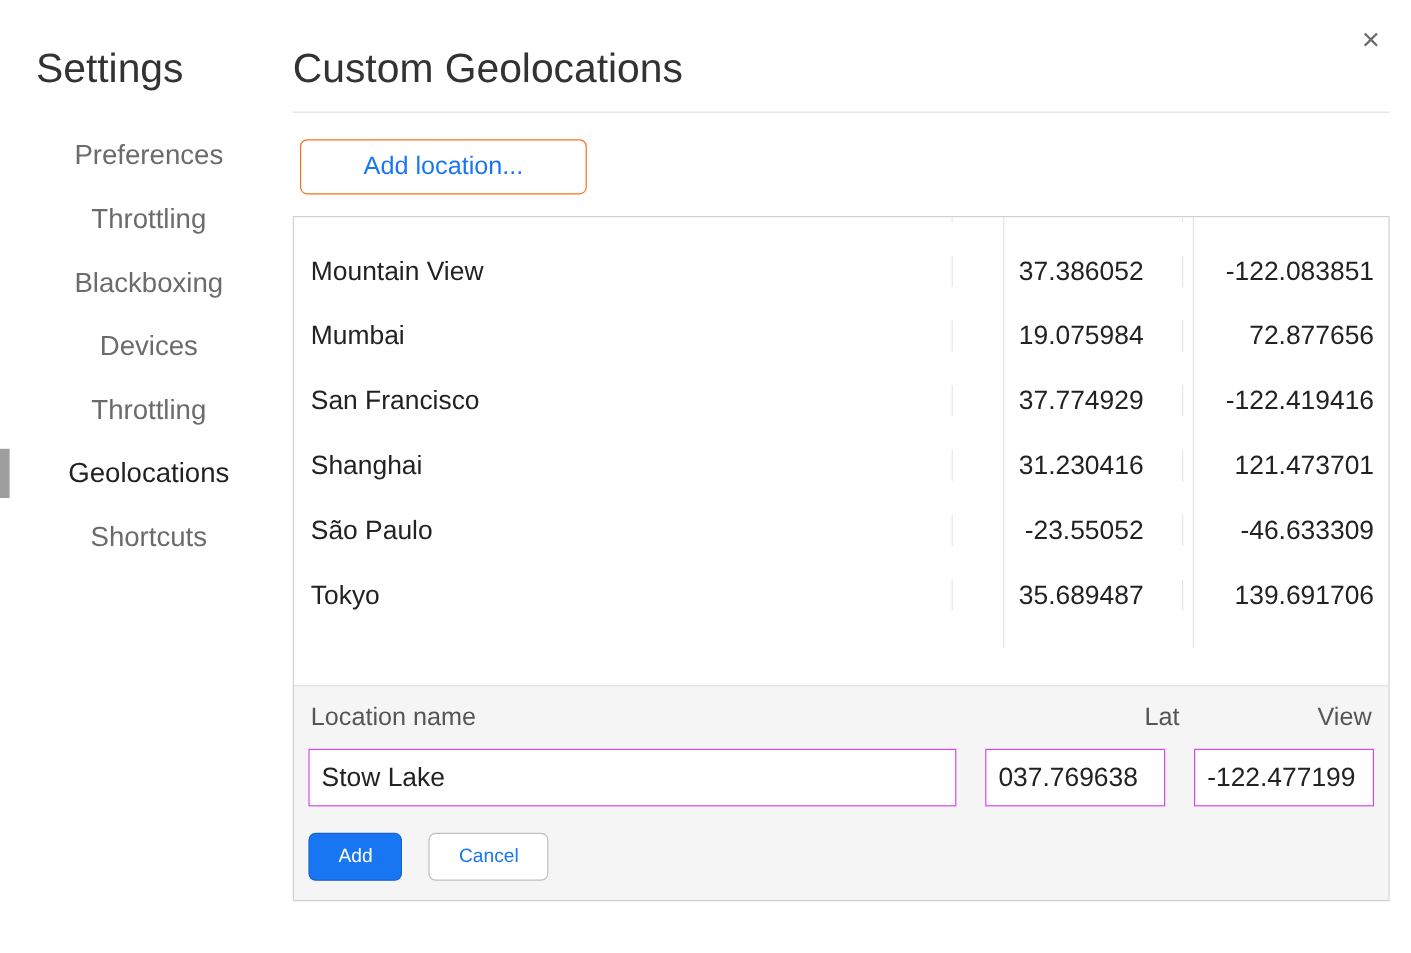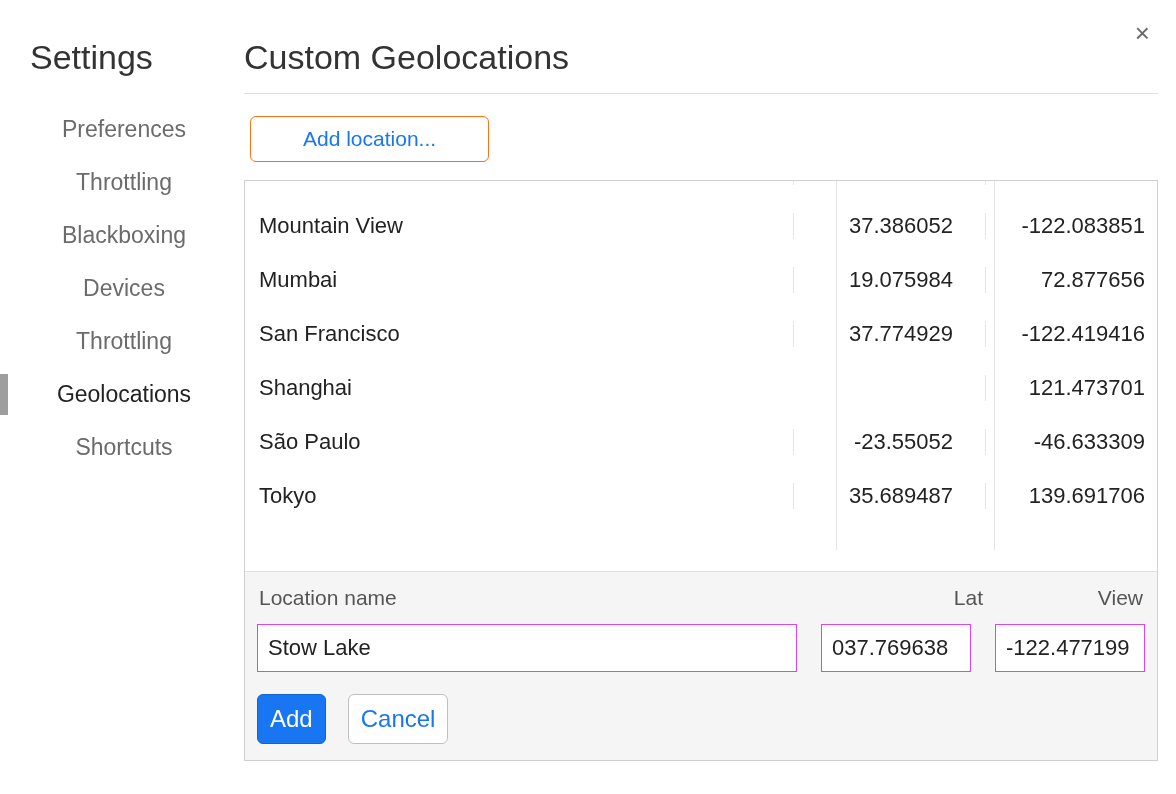--- a/index.html
+++ b/index.html
@@ -178,22 +178,22 @@
     width: 150px;
     text-align: left;
   }
 
   .editor-buttons {
     display: flex;
     gap: 22px;
     align-items: center;
   }
   .btn {
-    font-size: 24px;
-    padding: 10px 12px;
+    font-size: 16px;
+    padding: 10px 24px;
     border-radius: 6px;
     cursor: pointer;
     text-align: right;
   }
   .btn-primary {
     background: #1876f2;
     border: 1px solid #1464d0;
     color: #fff;
   }
   .btn-secondary {
@@ -259,20 +259,21 @@
             <div class="col-lat">19.075984</div>
             <div class="col-long">72.877656</div>
           </div>
           <div class="loc-row">
             <div class="col-name">San Francisco</div>
             <div class="col-lat">37.774929</div>
             <div class="col-long">-122.419416</div>
           </div>
           <div class="loc-row">
             <div class="col-name">Shanghai</div>
+            <div class="col-lat">31.230416</div>
             <div class="col-long">121.473701</div>
           </div>
           <div class="loc-row">
             <div class="col-name">São Paulo</div>
             <div class="col-lat">-23.55052</div>
             <div class="col-long">-46.633309</div>
           </div>
           <div class="loc-row">
             <div class="col-name">Tokyo</div>
             <div class="col-lat">35.689487</div>

